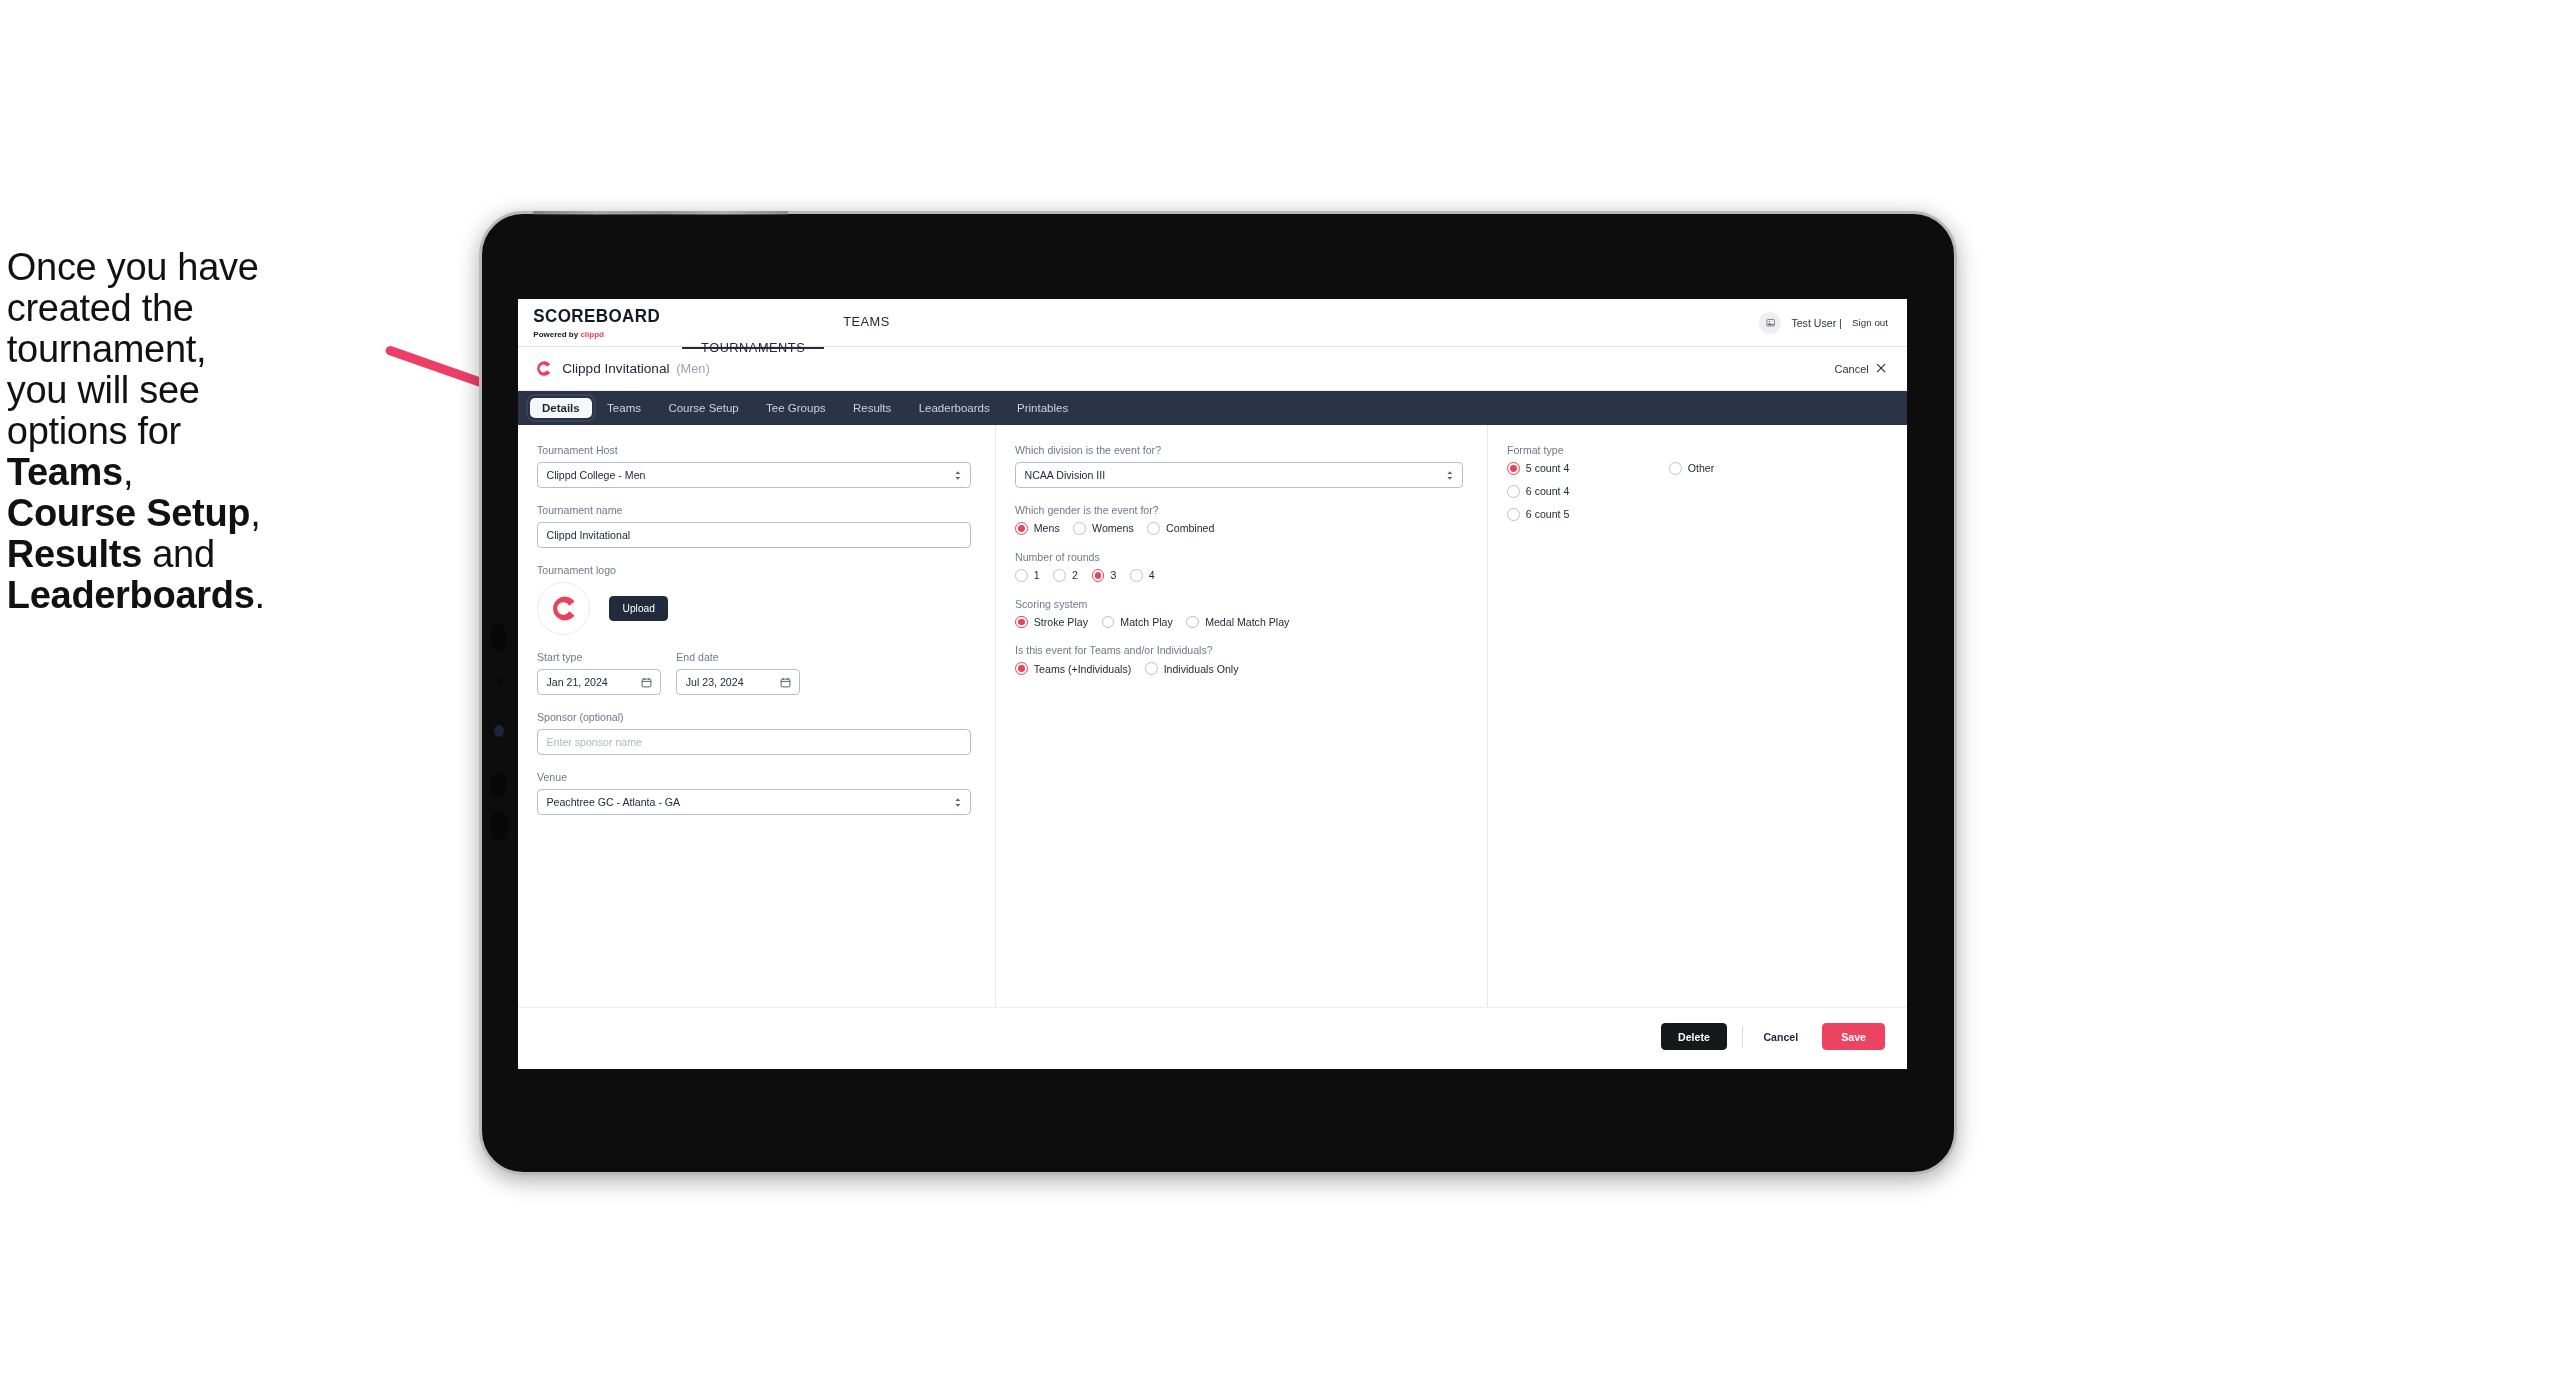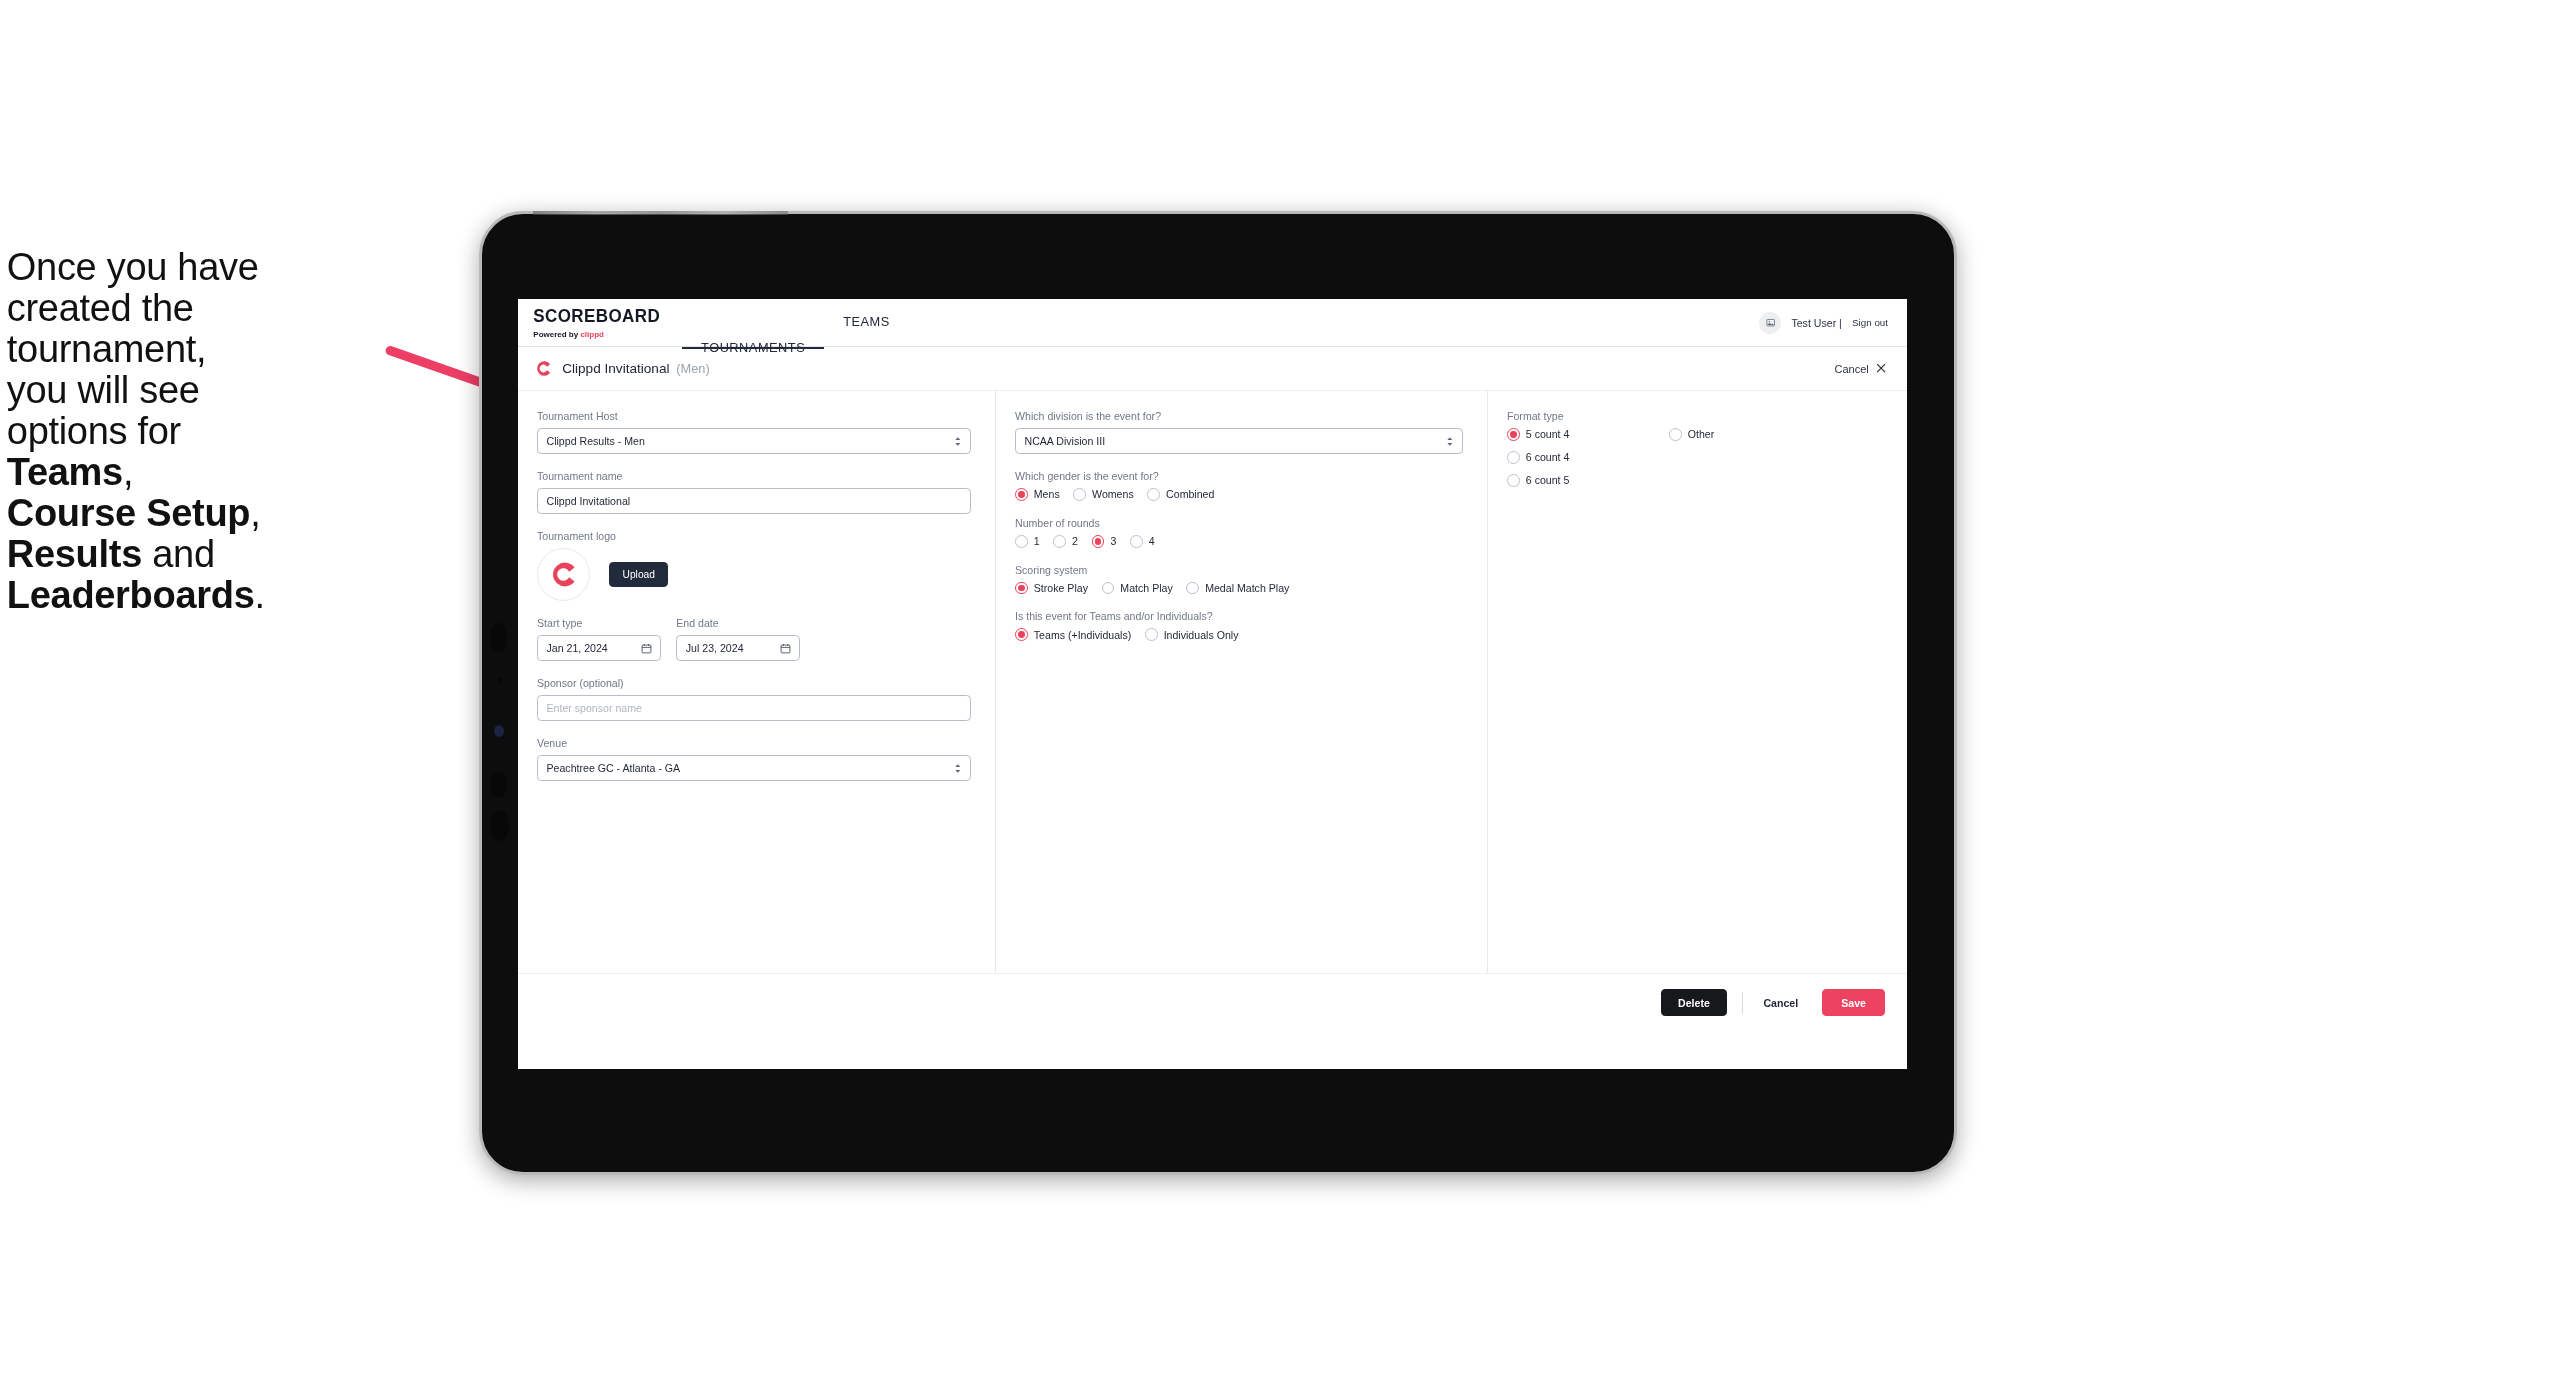--- a/index.html
+++ b/index.html
@@ -196,29 +196,38 @@
         <div id="title-sub">(Men)</div>
         <div id="cancel-x">
           <span class="lbl">Cancel</span>
           <svg width="10.2" height="10.2" viewBox="0 0 14 14">
             <line x1="1.5" y1="1.5" x2="12.5" y2="12.5" stroke="#2b3242" stroke-width="1.7"></line>
             <line x1="12.5" y1="1.5" x2="1.5" y2="12.5" stroke="#2b3242" stroke-width="1.7"></line>
           </svg>
         </div>
       </div>
 
+      <div id="tabbar">
+        <div class="tab active">Details</div>
+        <div class="tab">Teams</div>
+        <div class="tab">Course Setup</div>
+        <div class="tab">Tee Groups</div>
+        <div class="tab">Results</div>
+        <div class="tab">Leaderboards</div>
+        <div class="tab">Printables</div>
+      </div>
 
       <div id="formbody">
 
         <div class="col c1">
 
           <div class="fgroup">
             <div class="flabel">Tournament Host</div>
             <div class="ctrl">
-              <span>Clippd Results - Men</span>
+              <span>Clippd College - Men</span>
               <span class="spin">
                 <svg width="7.7" height="11" viewBox="0 0 10 14">
                     <path d="M5 1.5 L8.2 5 H1.8 Z" fill="#5c6476"></path>
                     <path d="M5 12.5 L1.8 9 H8.2 Z" fill="#5c6476"></path>
                   </svg>
               </span>
             </div>
           </div>
 
           <div class="fgroup">

